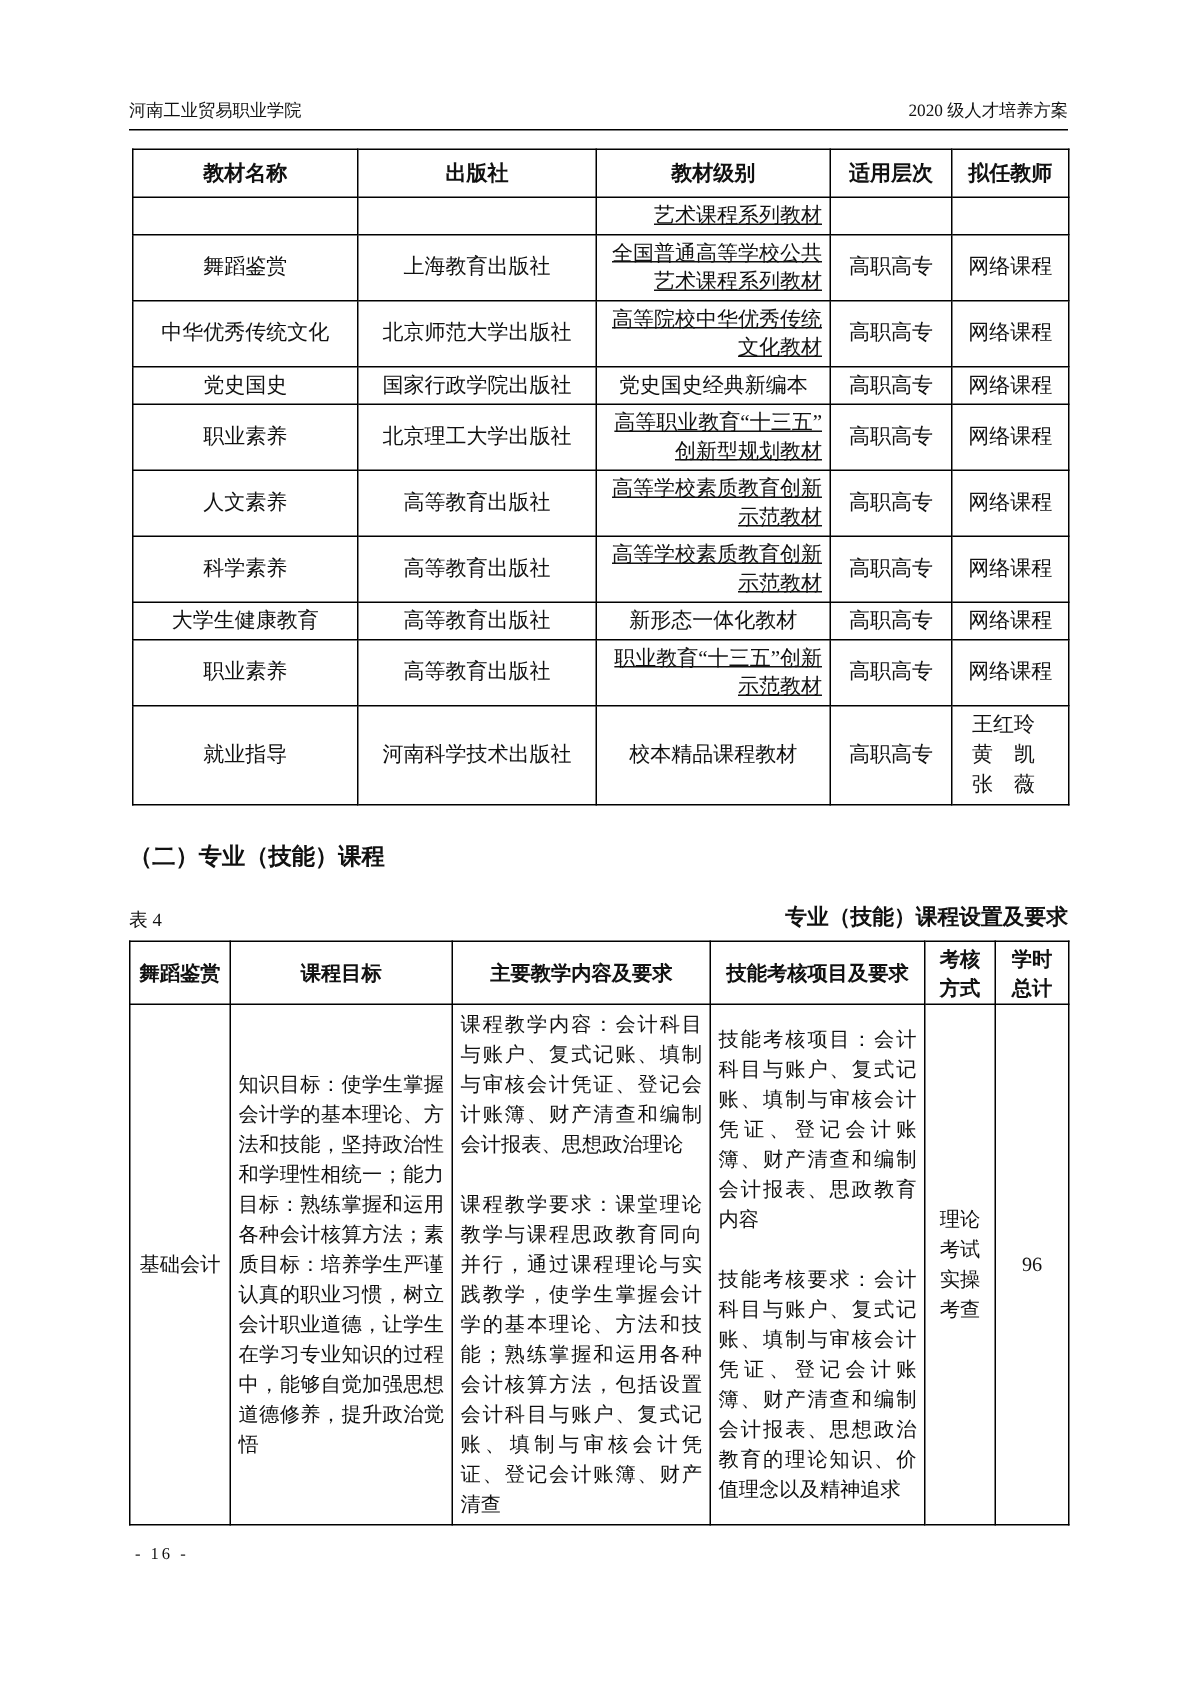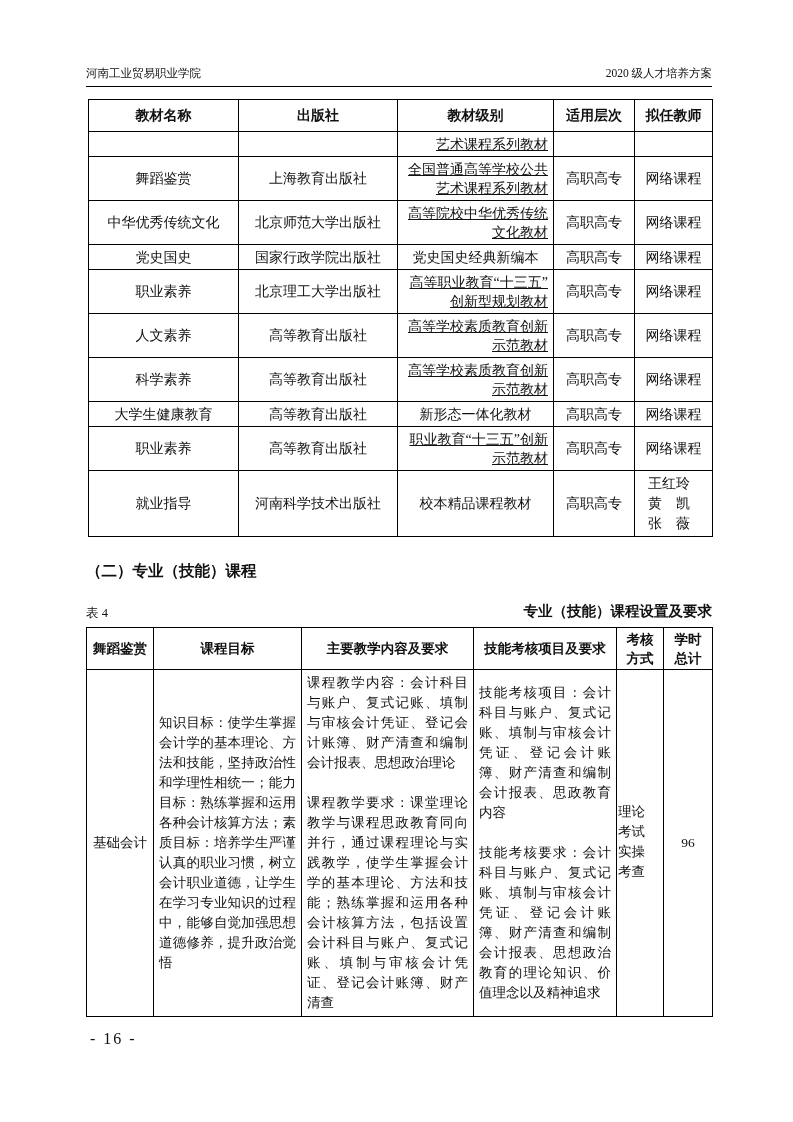--- a/index.html
+++ b/index.html
@@ -46,25 +46,25 @@
   .tb2 { width:626px; margin-top:5px; font-size:13.5px; }
   .tb2 th {
     font-weight:bold; font-size:13.5px; text-align:center; vertical-align:middle;
     height:41px; line-height:19px; white-space:pre-line; padding:0 2px;
   }
   .tb2 td { vertical-align:middle; line-height:20px; }
   .tb2 td.c-course { text-align:center; }
   .tb2 td.c-obj { text-align:justify; text-justify:inter-ideograph; padding:4px 5px; }
   .tb2 td.c-content { text-align:justify; text-justify:inter-ideograph; vertical-align:top; padding:3px 5px; white-space:pre-line;margin-left:27px; }
   .tb2 td.c-assess { text-align:justify; text-justify:inter-ideograph; vertical-align:top; padding:13px 5px 3px 5px; white-space:pre-line; }
-  .tb2 td.c-method { white-space:pre-line;font-family:Liberation Mono, monospace; }
+  .tb2 td.c-method { text-align:center; white-space:pre-line; }
   .tb2 td.c-hours { text-align:center; }
   .tb2 tbody tr { height:324px; }
 
-  .footer { position:absolute; left:90px; top:1030px; font-size:16px; letter-spacing:2px; font-family:"Liberation Serif","DejaVu Serif",serif;text-align:center; }
+  .footer { position:absolute; left:90px; top:1030px; font-size:11px; letter-spacing:2px; font-family:"Liberation Serif","DejaVu Serif",serif;text-align:center; }
 </style>
 </head>
 <body>
 
 <div class="page">
   <div class="content">
 
     <div class="doc-header">
       <span>河南工业贸易职业学院</span>
       <span>2020 级人才培养方案</span>

